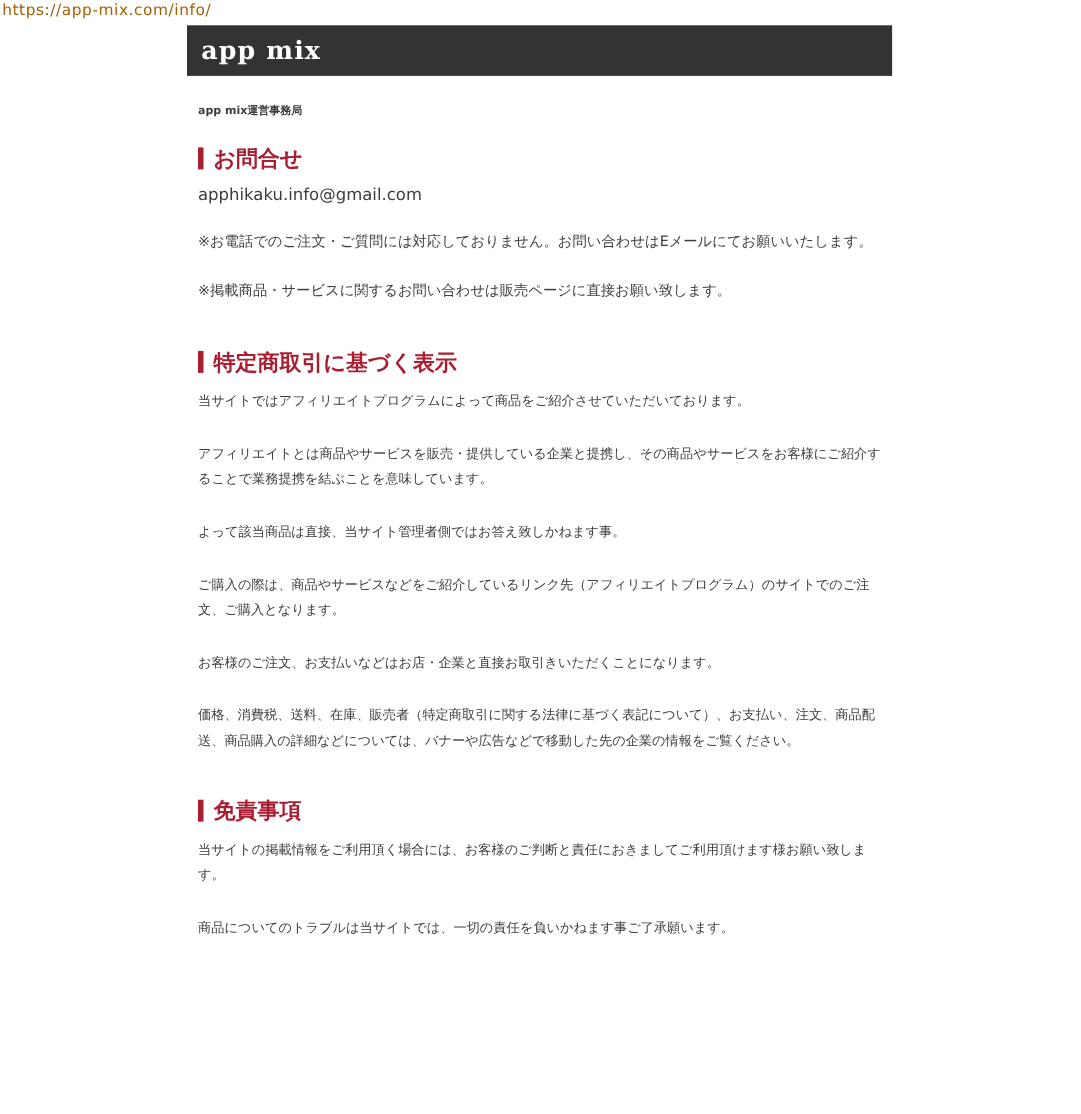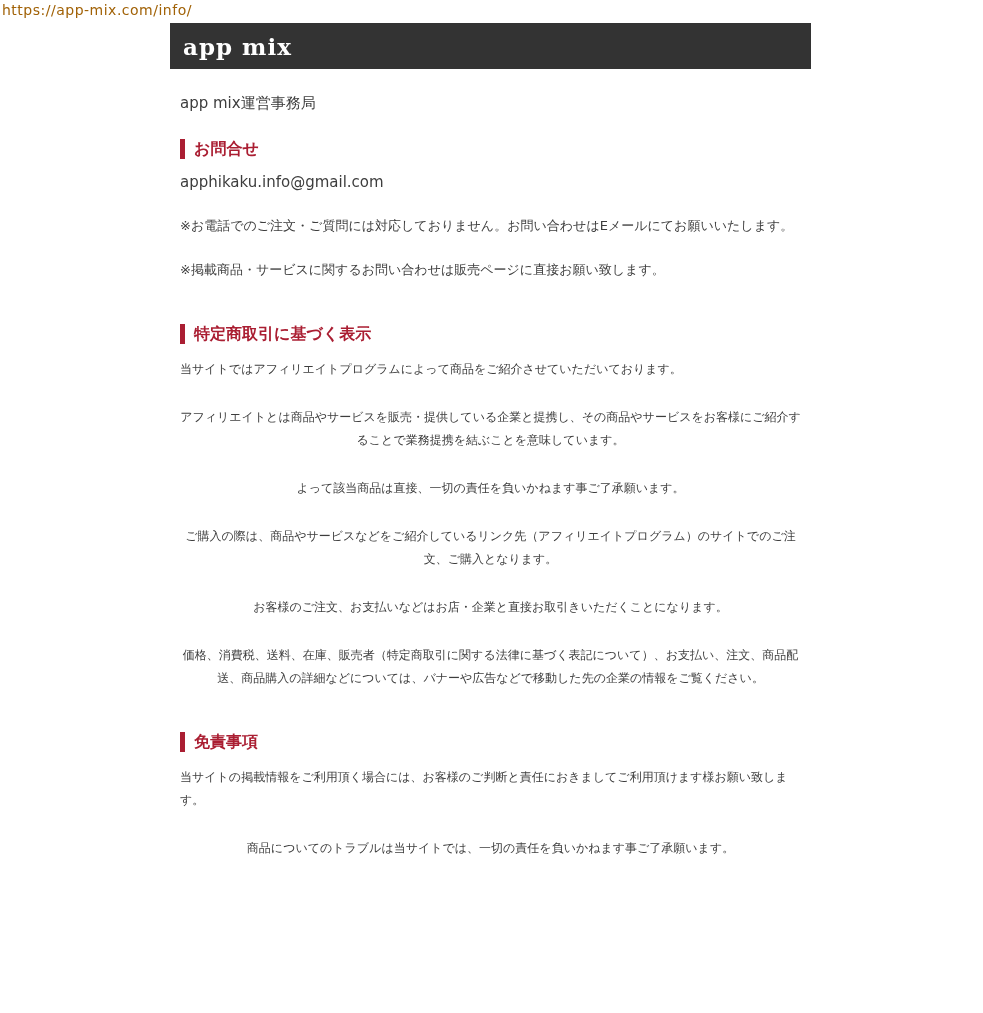--- a/index.html
+++ b/index.html
@@ -42,28 +42,29 @@
     font-family:"DejaVu Serif","Liberation Serif",serif;
     font-weight:bold;
     font-size:23px;
     letter-spacing:1px;
   }
   .content{
     padding:0 10px;
   }
   .operator{
     margin:25px 0 0;
-    font-size:15px;
+    font-size:10px;
+    font-weight:bold;
   }
   .section-contact{margin-top:26px;}
   .section-commerce{margin-top:45px;}
   .section-disclaimer{margin-top:42px;}
   .sec-heading{
     margin:0;
-    font-size:16px;
+    font-size:20px;
     font-weight:bold;
     color:var(--accent);
     border-left:5px solid var(--accent);
     padding-left:9px;
     line-height:20px;
   }
   .email{
     margin:14px 0 0;
     font-size:15px;
   }
@@ -72,21 +73,20 @@
     font-size:13px;
     line-height:19px;
   }
   .body-p{
     margin:14px 0 0;
     font-size:12px;
     line-height:23px;
   }
   .body-p + .body-p{
     margin-top:25px;
-    text-align:center;
   }
 </style>
 </head>
 <body>
 
 <div class="page-url">https://app-mix.com/info/</div>
 
 <div class="container">
 
   <header class="site-header">
@@ -101,21 +101,21 @@
       <h2 class="sec-heading">お問合せ</h2>
       <p class="email">apphikaku.info@gmail.com</p>
       <p class="note">※お電話でのご注文・ご質問には対応しておりません。お問い合わせはEメールにてお願いいたします。</p>
       <p class="note">※掲載商品・サービスに関するお問い合わせは販売ページに直接お願い致します。</p>
     </section>
 
     <section class="section-commerce">
       <h2 class="sec-heading">特定商取引に基づく表示</h2>
       <p class="body-p">当サイトではアフィリエイトプログラムによって商品をご紹介させていただいております。</p>
       <p class="body-p">アフィリエイトとは商品やサービスを販売・提供している企業と提携し、その商品やサービスをお客様にご紹介することで業務提携を結ぶことを意味しています。</p>
-      <p class="body-p">よって該当商品は直接、一切の責任を負いかねます事ご了承願います。</p>
+      <p class="body-p">よって該当商品は直接、当サイト管理者側ではお答え致しかねます事。</p>
       <p class="body-p">ご購入の際は、商品やサービスなどをご紹介しているリンク先（アフィリエイトプログラム）のサイトでのご注文、ご購入となります。</p>
       <p class="body-p">お客様のご注文、お支払いなどはお店・企業と直接お取引きいただくことになります。</p>
       <p class="body-p">価格、消費税、送料、在庫、販売者（特定商取引に関する法律に基づく表記について）、お支払い、注文、商品配送、商品購入の詳細などについては、バナーや広告などで移動した先の企業の情報をご覧ください。</p>
     </section>
 
     <section class="section-disclaimer">
       <h2 class="sec-heading">免責事項</h2>
       <p class="body-p">当サイトの掲載情報をご利用頂く場合には、お客様のご判断と責任におきましてご利用頂けます様お願い致します。</p>
       <p class="body-p">商品についてのトラブルは当サイトでは、一切の責任を負いかねます事ご了承願います。</p>
     </section>

